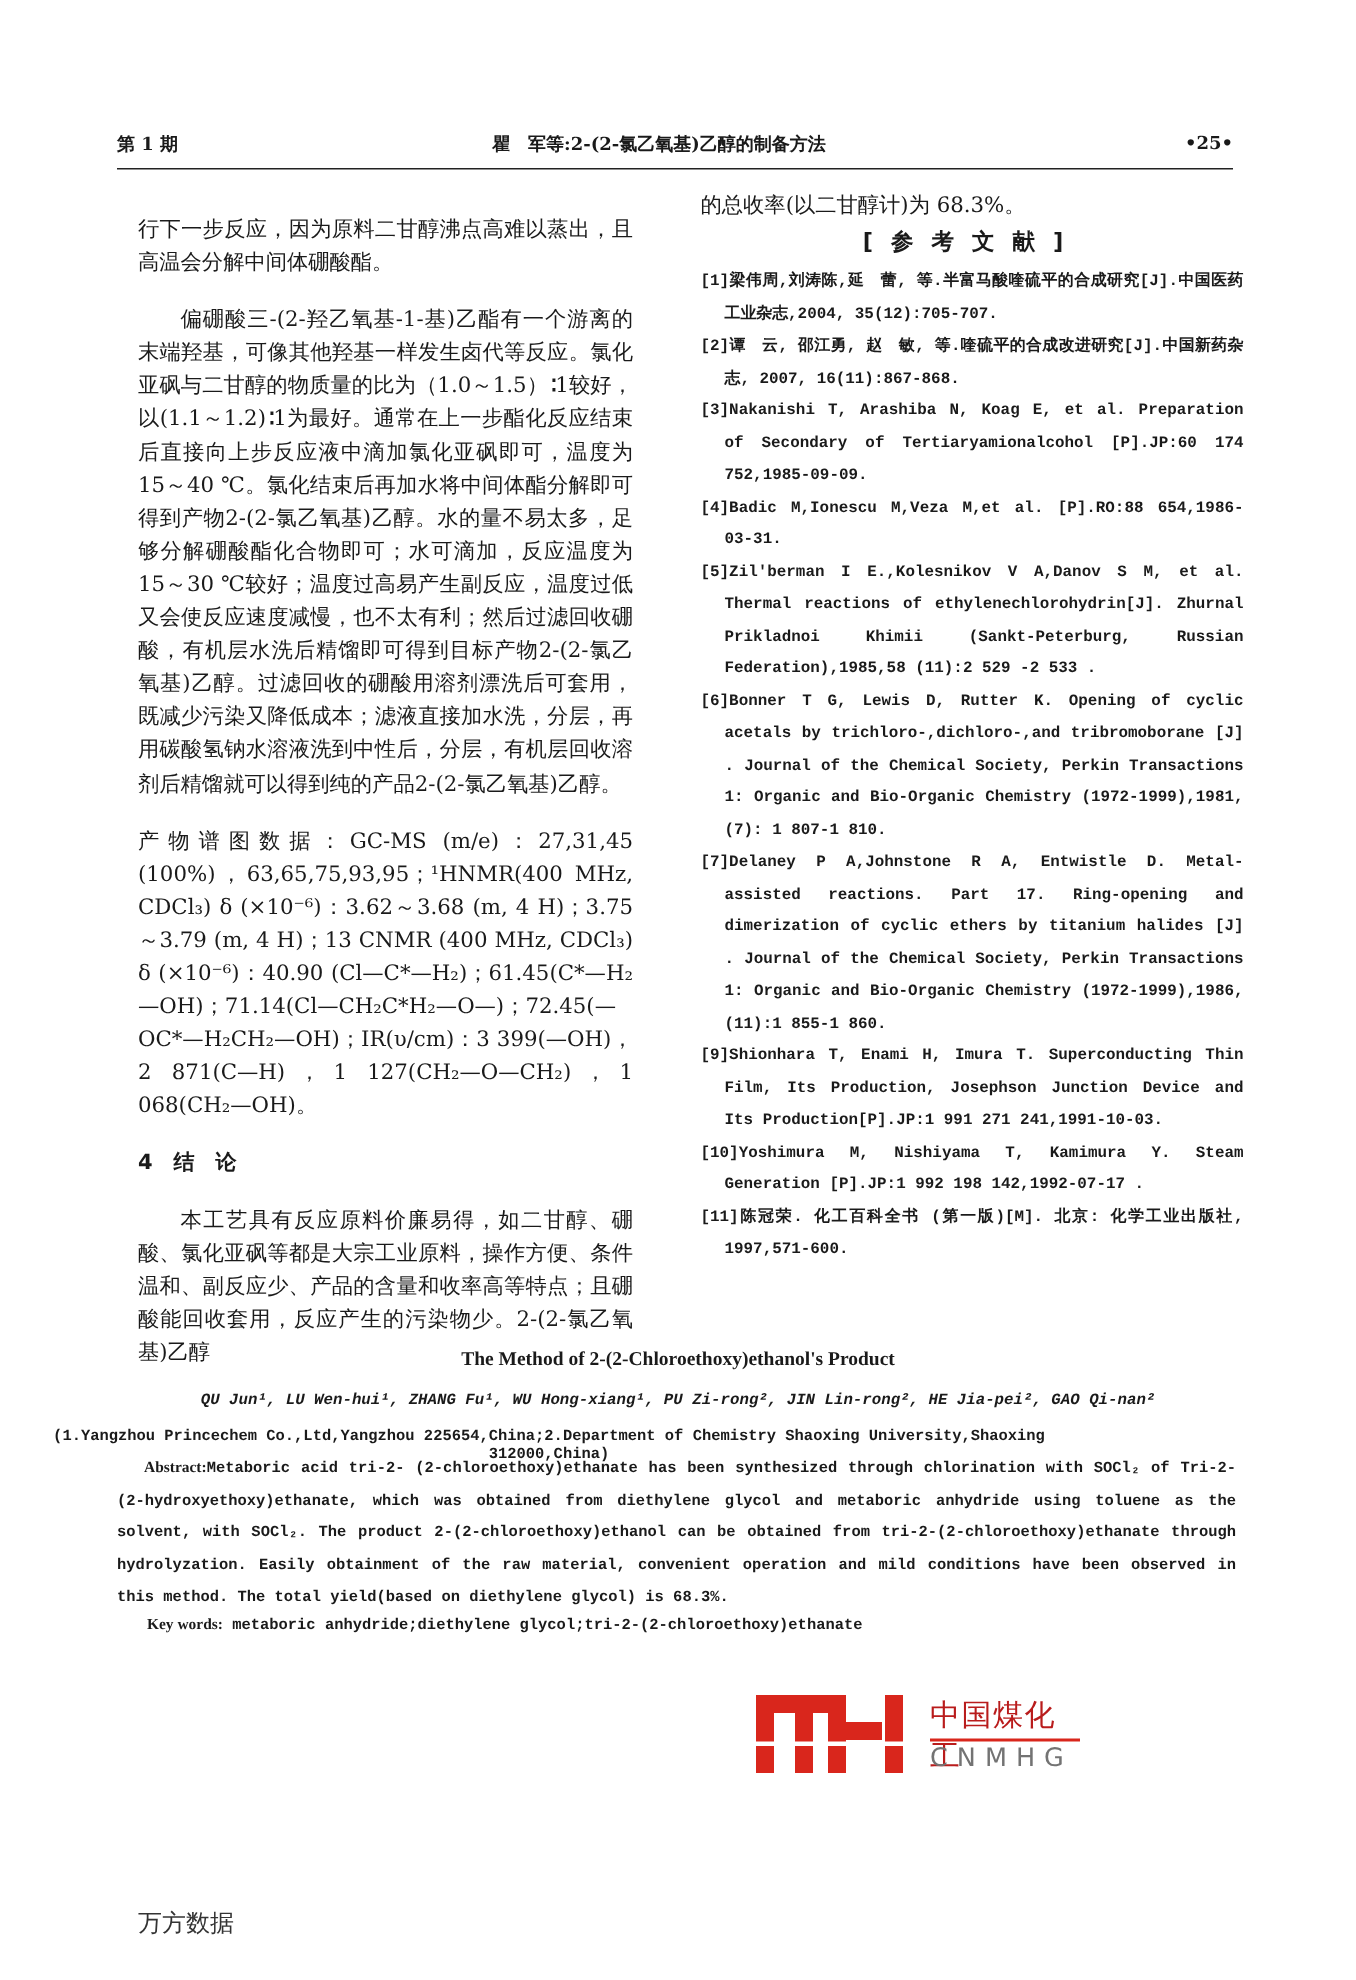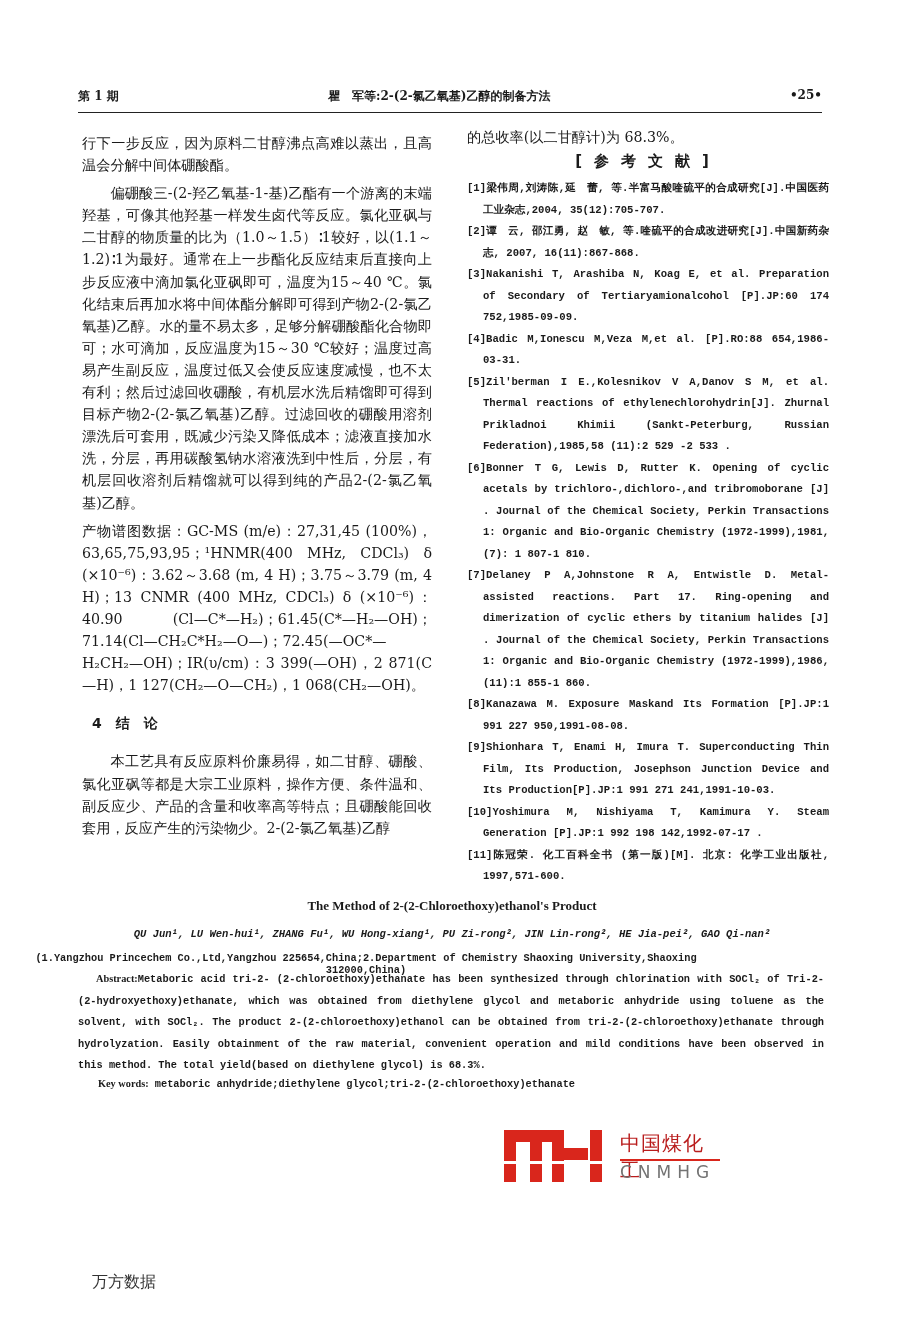--- a/index.html
+++ b/index.html
@@ -5,21 +5,21 @@
   html, body { margin: 0; padding: 0; background: #ffffff; }
   body { width: 904px; height: 1320px; position: relative; overflow: hidden; color: #1a1a1a;
          font-family: "DejaVu Serif", "Liberation Serif", serif; }
   .header { position: absolute; left: 78px; top: 88px; width: 744px; height: 24px; font-size: 12px; font-weight: bold; }
   .header .issue { position: absolute; left: 0; top: 0; }
   .header .running { position: absolute; left: 250px; top: 0; }
   .header .pageno { position: absolute; right: 0; top: 0; }
   .header-rule { position: absolute; left: 78px; top: 112px; width: 744px; height: 0; border-top: 1.5px solid #222; }
 
   .col-left { position: absolute; left: 76px; top: 126px; width: 362px; font-size: 14.2px; line-height: 22.1px; text-align: justify; }
-  .col-left p { margin: 6px; }
+  .col-left p { margin: 16px; }
   .col-left .indent { text-indent: 2em; }
   .col-left .section-heading { font-weight: bold; font-family: "DejaVu Sans", sans-serif; font-size: 14px; margin: 16px; }
 
   .col-right { position: absolute; left: 467px; top: 126px; width: 362px; }
   .col-right .lead { font-size: 14.2px; line-height: 22px; margin: 0; }
   .col-right .refs-title { text-align: center; font-weight: bold; font-size: 15px; letter-spacing: 12px; line-height: 26px; margin: 0 0 4px 0; font-family: "DejaVu Sans", sans-serif; }
   .refs { list-style: none; margin: 0; padding: 0; }
   .ref { font-family: "Liberation Mono", "DejaVu Sans Mono", monospace; font-size: 10.6px; line-height: 21.5px; font-weight: bold;
          padding-left: 16px; text-indent: -16px; text-align: justify; margin: 0; }
 
@@ -61,21 +61,20 @@
   <p class="lead">的总收率(以二甘醇计)为 68.3%。</p>
   <p class="refs-title">[参考文献]</p>
   <ol class="refs">
     <li class="ref">[1]梁伟周,刘涛陈,延　蕾, 等.半富马酸喹硫平的合成研究[J].中国医药工业杂志,2004, 35(12):705-707.</li>
     <li class="ref">[2]谭　云, 邵江勇, 赵　敏, 等.喹硫平的合成改进研究[J].中国新药杂志, 2007, 16(11):867-868.</li>
     <li class="ref">[3]Nakanishi T, Arashiba N, Koag E, et al. Preparation of Secondary of Tertiaryamionalcohol [P].JP:60 174 752,1985-09-09.</li>
     <li class="ref">[4]Badic M,Ionescu M,Veza M,et al. [P].RO:88 654,1986-03-31.</li>
     <li class="ref">[5]Zil'berman I E.,Kolesnikov V A,Danov S M, et al. Thermal reactions of ethylenechlorohydrin[J]. Zhurnal Prikladnoi Khimii (Sankt-Peterburg, Russian Federation),1985,58 (11):2 529 -2 533 .</li>
     <li class="ref">[6]Bonner T G, Lewis D, Rutter K. Opening of cyclic acetals by trichloro-,dichloro-,and tribromoborane [J] . Journal of the Chemical Society, Perkin Transactions 1: Organic and Bio-Organic Chemistry (1972-1999),1981, (7): 1 807-1 810.</li>
     <li class="ref">[7]Delaney P A,Johnstone R A, Entwistle D. Metal-assisted reactions. Part 17. Ring-opening and dimerization of cyclic ethers by titanium halides [J] . Journal of the Chemical Society, Perkin Transactions 1: Organic and Bio-Organic Chemistry (1972-1999),1986,(11):1 855-1 860.</li>
-    <li class="ref">[8]Kanazawa M. Exposure Maskand Its Formation [P].JP:1 991 227 950,1991-08-08.</li>
     <li class="ref">[9]Shionhara T, Enami H, Imura T. Superconducting Thin Film, Its Production, Josephson Junction Device and Its Production[P].JP:1 991 271 241,1991-10-03.</li>
     <li class="ref">[10]Yoshimura M, Nishiyama T, Kamimura Y. Steam Generation [P].JP:1 992 198 142,1992-07-17 .</li>
     <li class="ref">[11]陈冠荣. 化工百科全书 (第一版)[M]. 北京: 化学工业出版社, 1997,571-600.</li>
   </ol>
 </div>
 
 <div class="en-title">The Method of 2-(2-Chloroethoxy)ethanol's Product</div>
 <div class="en-authors">QU Jun¹, LU Wen-hui¹, ZHANG Fu¹, WU Hong-xiang¹, PU Zi-rong², JIN Lin-rong², HE Jia-pei², GAO Qi-nan²</div>
 <div class="en-affil">(1.Yangzhou Princechem Co.,Ltd,Yangzhou 225654,China;2.Department of Chemistry Shaoxing University,Shaoxing 312000,China)</div>
 <div class="en-abstract">

